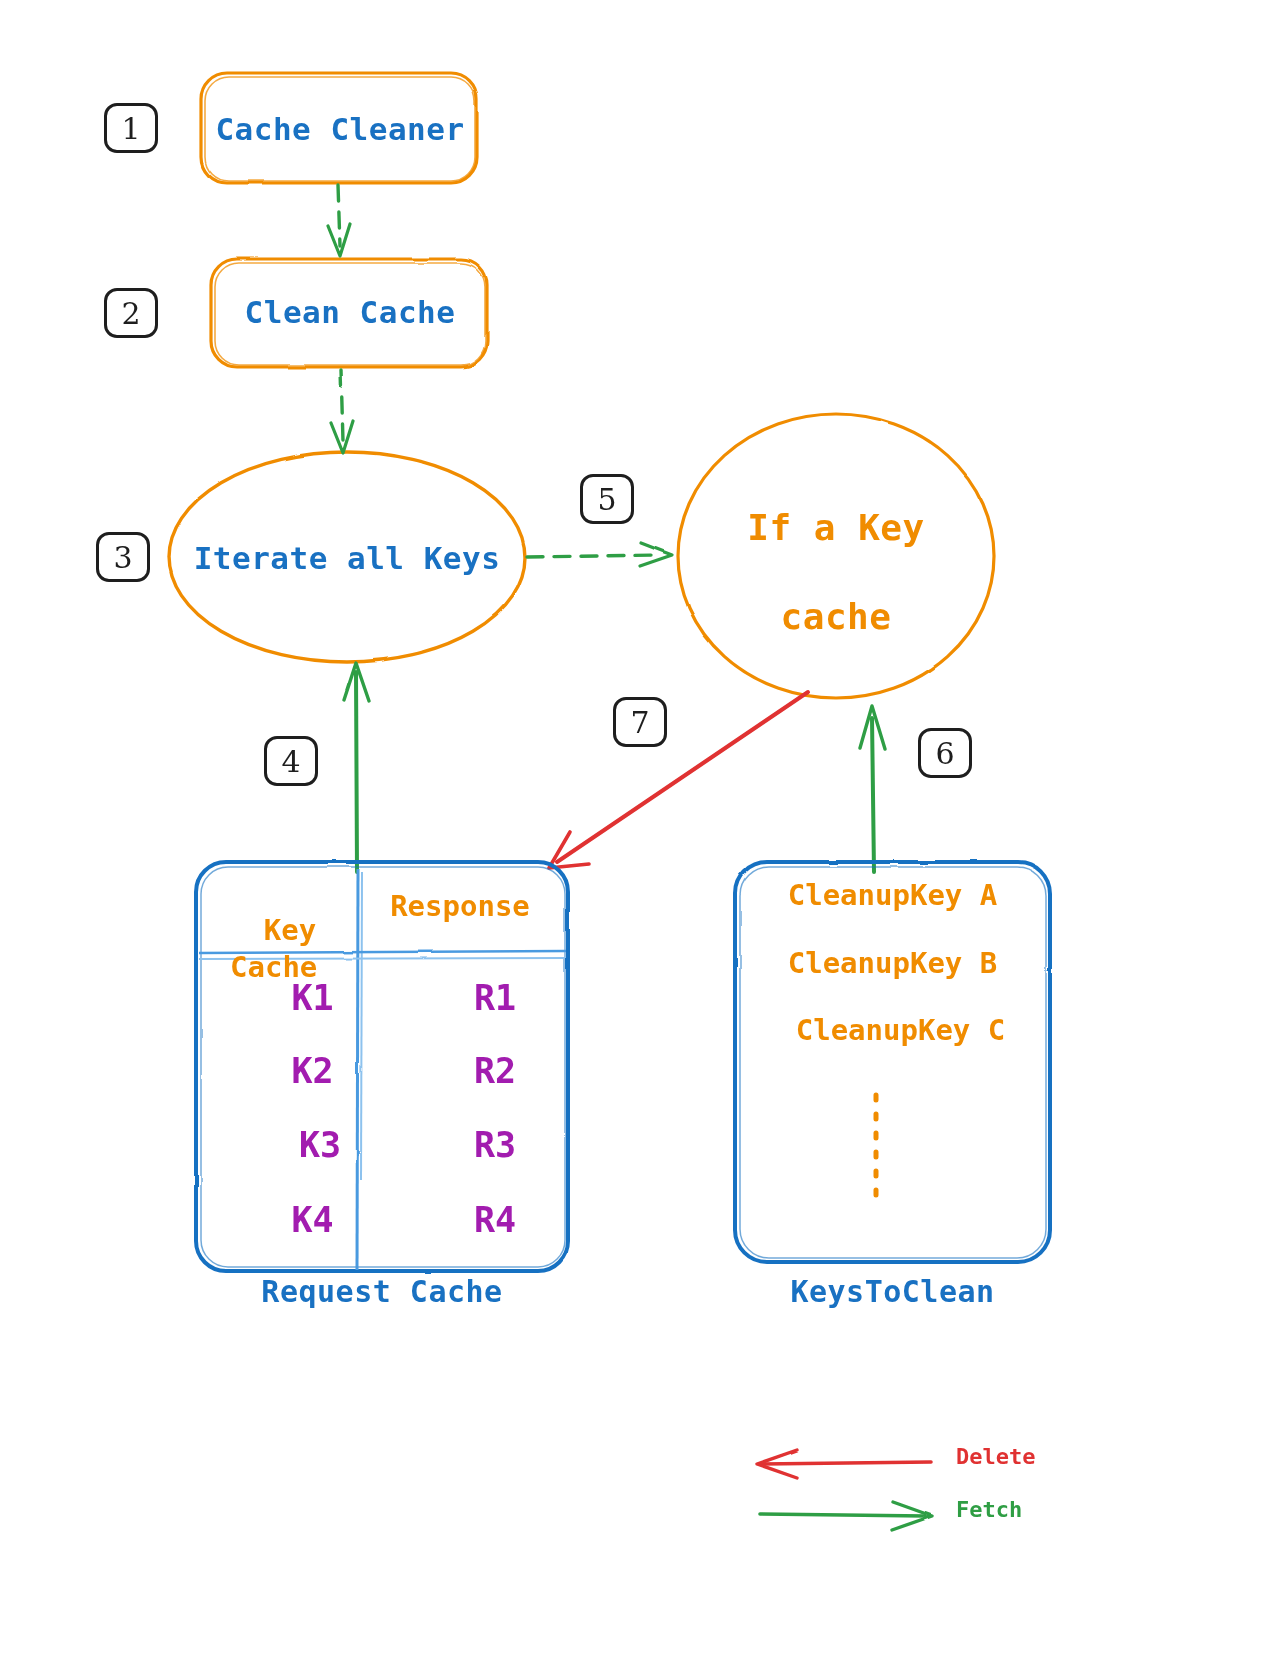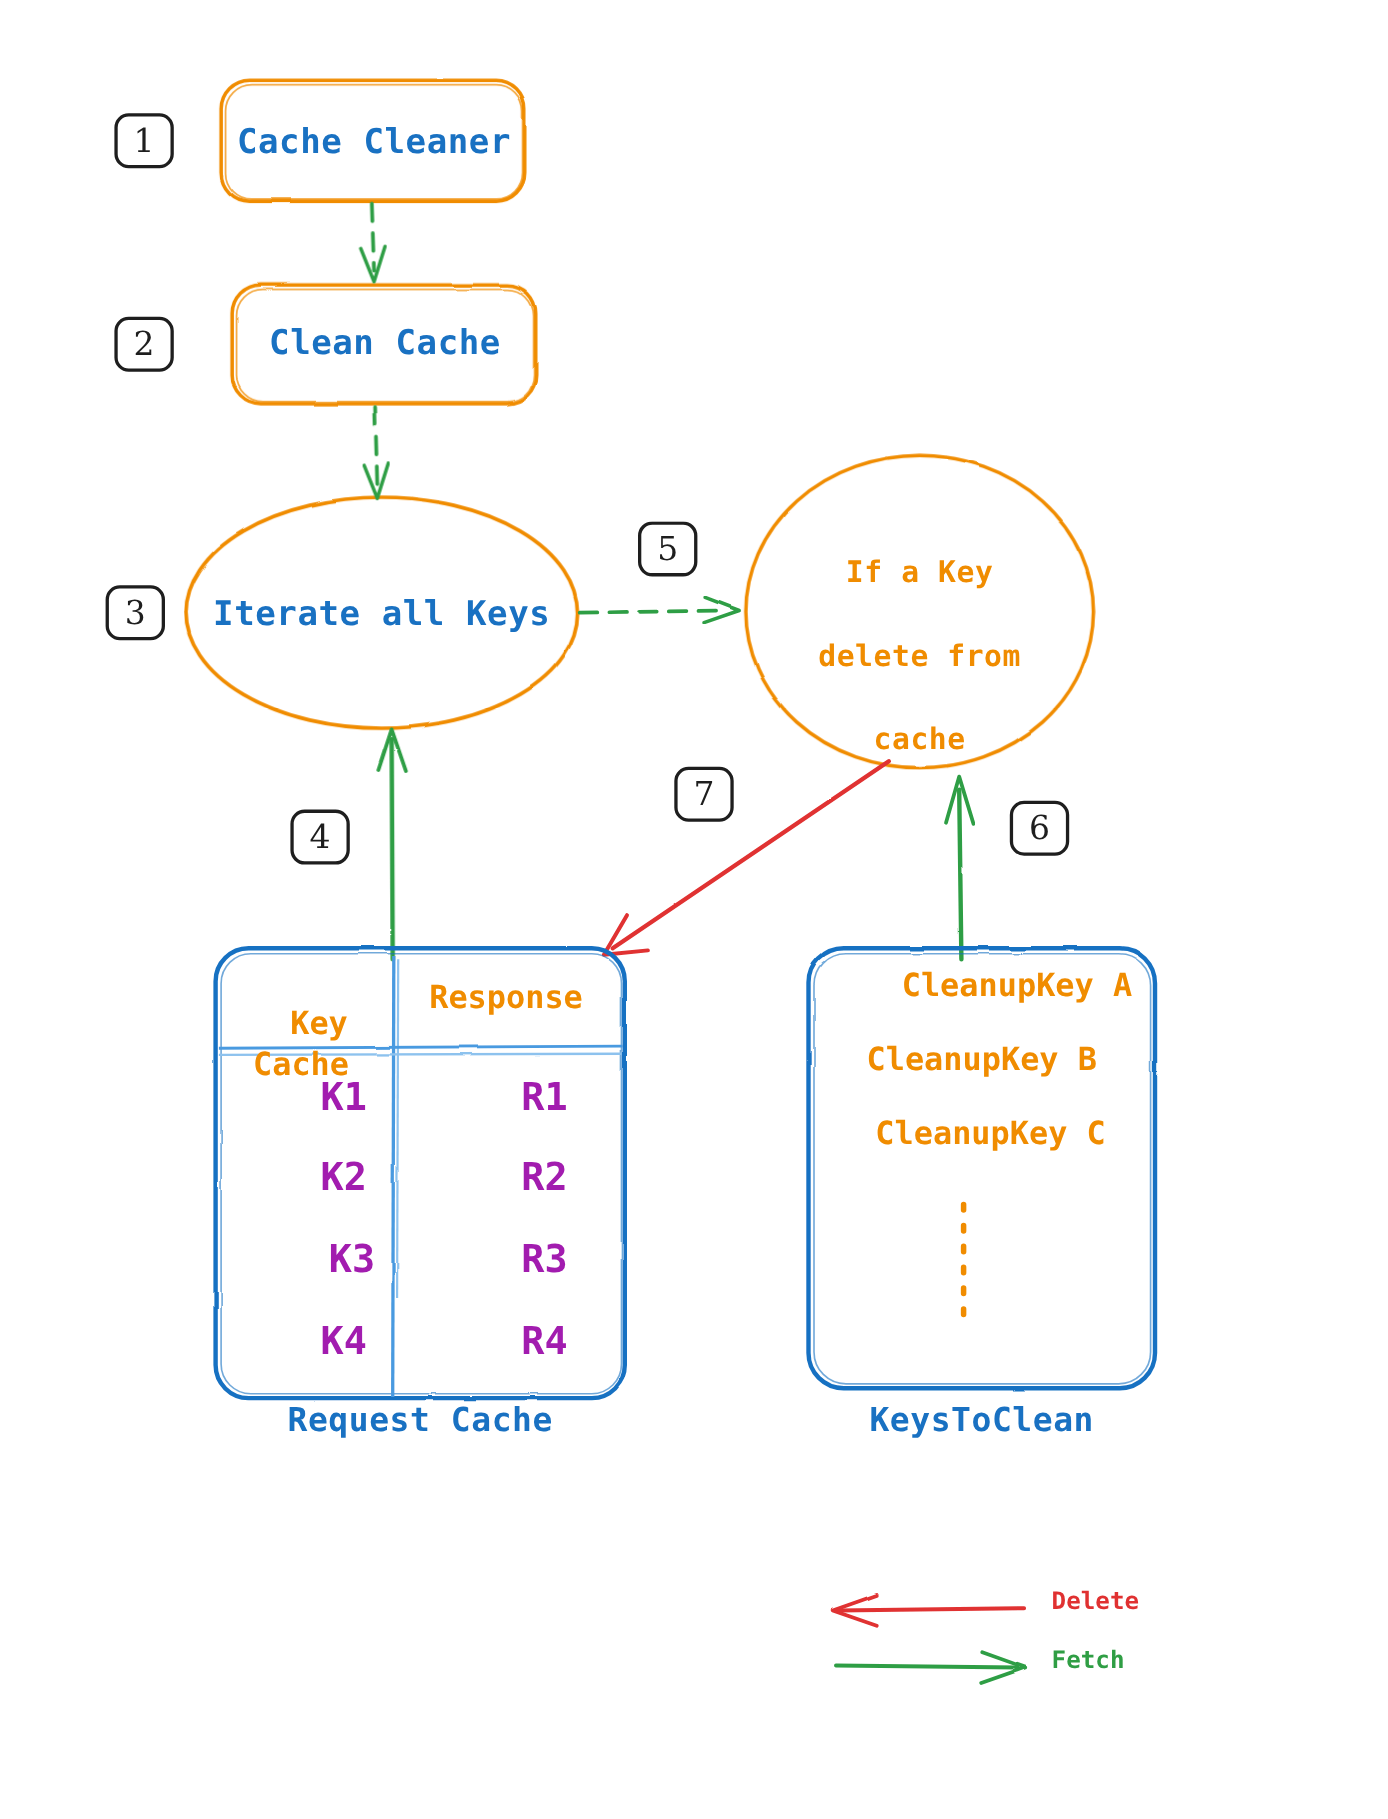--- a/index.html
+++ b/index.html
@@ -55,21 +55,21 @@
 
   
   .node-label {
     color: #1971c2;
     font-size: 31px;
     letter-spacing: 0.5px;
     font-family: "DejaVu Sans Mono", "Liberation Mono", monospace;
   }
   .circle-label {
     color: #f08c00;
-    font-size: 27px;
+    font-size: 36px;
     text-align: center;
     letter-spacing: 0.5px;
     line-height: 1.42;
     font-family: "DejaVu Sans Mono", "Liberation Mono", monospace;
   }
   .cell {
     color: #a21caf;
     font-size: 35px;
     font-family: "DejaVu Sans Mono", "Liberation Mono", monospace;
     text-align: center;
@@ -207,21 +207,20 @@
 <div class="badge" style="left:613px; top:697px;">7</div>
 
 <div class="txt node-label" style="left:214px; top:111px; width:252px; text-align:center;">Cache Cleaner</div>
 
 <div class="txt node-label" style="left:224px; top:294px; width:252px; text-align:center;">Clean Cache</div>
 
 <div class="txt node-label" style="left:187px; top:540px; width:320px; text-align:center;">Iterate all Keys</div>
 
 <div class="txt" style="left:690px; top:464px; width:292px;">
   <div class="circle-label">If a Key</div>
-  <div class="circle-label">delete from</div>
   <div class="circle-label">cache</div>
 </div>
 
 <div class="txt hdr" style="left:230px; top:874px; width:120px; text-align:left;">
   <div>Cache</div>
 </div>
 <div class="txt hdr" style="left:380px; top:888px; width:160px; text-align:center;">Response</div>
 
 <div class="txt cell" style="left:200px; top:978px; width:155px;">K1</div>
 <div class="txt cell" style="left:370px; top:978px; width:180px;">R1</div>
@@ -230,21 +229,21 @@
 <div class="txt cell" style="left:370px; top:1051px; width:180px;">R2</div>
 
 <div class="txt cell" style="left:200px; top:1125px; width:170px;">K3</div>
 <div class="txt cell" style="left:370px; top:1125px; width:180px;">R3</div>
 
 <div class="txt cell" style="left:200px; top:1200px; width:155px;">K4</div>
 <div class="txt cell" style="left:370px; top:1200px; width:180px;">R4</div>
 
 <div class="txt container-caption" style="left:182px; top:1274px; width:400px;">Request Cache</div>
 
-<div class="txt keylist-item" style="left:740px; top:878px; width:305px;margin-left:32px;">CleanupKey A</div>
+<div class="txt keylist-item" style="left:740px; top:878px; width:305px;">CleanupKey A</div>
 <div class="txt keylist-item" style="left:740px; top:946px; width:305px;">CleanupKey B</div>
 <div class="txt keylist-item" style="left:748px; top:1013px; width:305px;">CleanupKey C</div>
 
 <div class="txt container-caption" style="left:730px; top:1274px; width:325px;">KeysToClean</div>
 
 <div class="txt legend-label legend-delete" style="left:956px; top:1444px;">Delete</div>
 <div class="txt legend-label legend-fetch" style="left:956px; top:1497px;">Fetch</div>
 
 <div class="txt hdr" style="left:230px; top:912px; width:120px; text-align:center;">Key</div>
 

